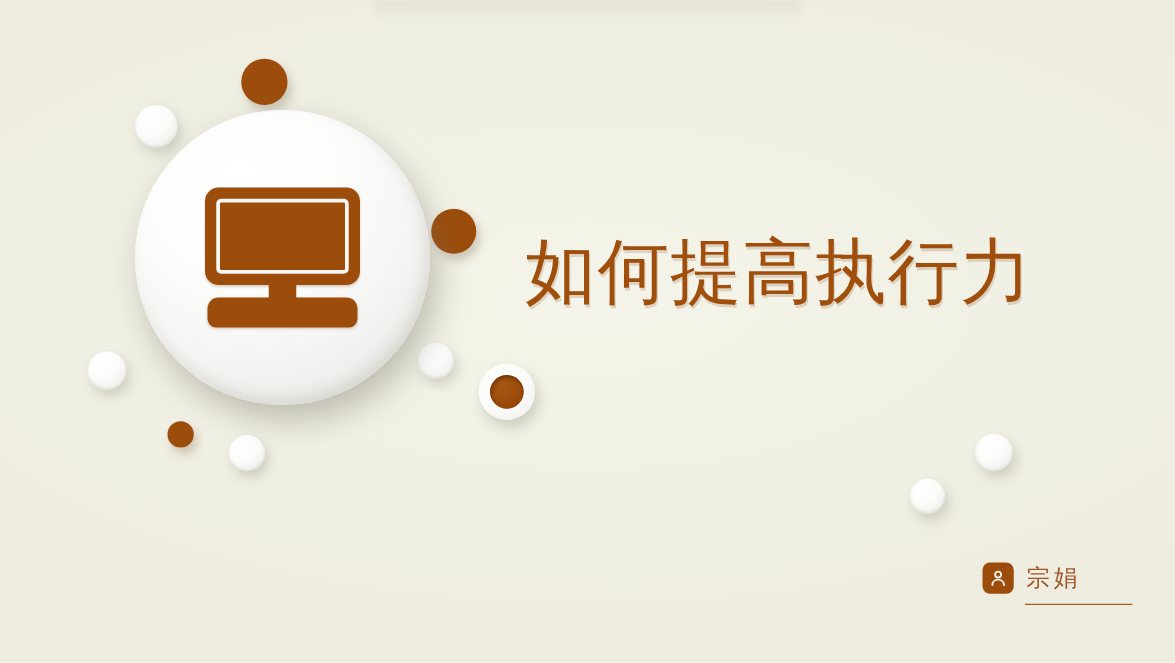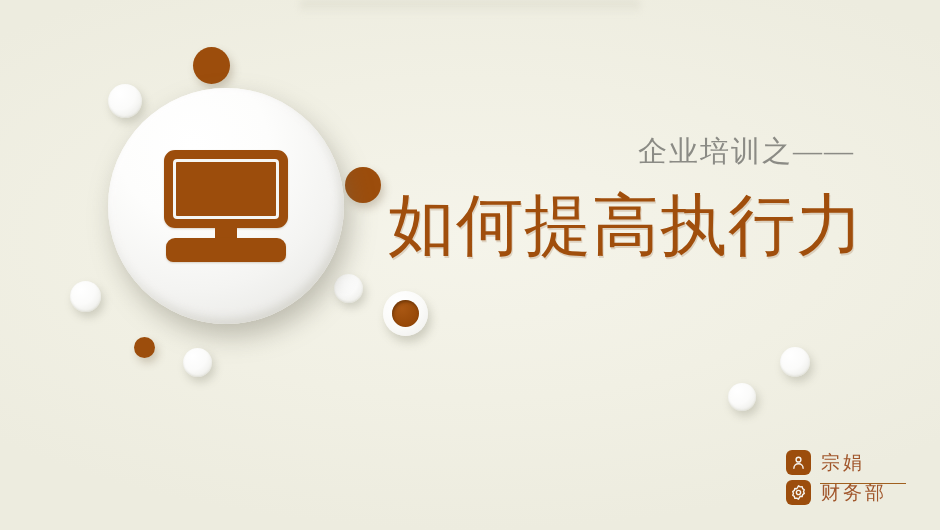--- a/index.html
+++ b/index.html
@@ -149,21 +149,21 @@
     white-space: nowrap;
   }
 
   .title {
     position: absolute;
     left: 388px;
     top: 180px;
     width: 470px;
     text-align: center;
     font-family: "Liberation Serif", "DejaVu Serif", serif;
-    font-size: 67px;
+    font-size: 57px;
     font-weight: 400;
     letter-spacing: 1px;
     color: #a04e0c;
     white-space: nowrap;
     text-shadow: 1px 2px 0 rgba(120,60,10,0.18);
   }
 
   
   .author-block {
     position: absolute;
@@ -236,42 +236,32 @@
   <div class="dot dot-ring" style="left:383px; top:291px; width:45px; height:45px;"></div>
 
   <div class="dot dot-brown-flat" style="left:134px; top:337px; width:21px; height:21px;"></div>
 
   <div class="dot dot-white" style="left:183px; top:348px; width:29px; height:29px;"></div>
 
   <div class="dot dot-white" style="left:780px; top:347px; width:30px; height:30px;"></div>
 
   <div class="dot dot-white" style="left:728px; top:383px; width:28px; height:28px;"></div>
 
-  <div class="subtitle">企业培训之——</div>
   <div class="title">如何提高执行力</div>
 
   <div class="author-block">
 
     <div class="author-row">
       <span class="badge">
         <svg width="17" height="17" viewBox="0 0 24 24" fill="none" stroke="#f6f3ee" stroke-width="2" stroke-linecap="round" stroke-linejoin="round">
           <circle cx="12" cy="8" r="3.4"></circle>
           <path d="M5.5 20c0-3.6 2.9-6.2 6.5-6.2s6.5 2.6 6.5 6.2"></path>
         </svg>
       </span>
       <span class="author-text">宗娟</span>
     </div>
 
     <div class="author-divider"></div>
 
-    <div class="author-row">
-      <span class="badge">
-        <svg width="17" height="17" viewBox="0 0 24 24" fill="none" stroke="#f6f3ee" stroke-width="2" stroke-linejoin="round">
-          <path d="M12 2.6l2.4 1.5 2.8-.3.7 2.7 2.3 1.6-1.1 2.6 1.1 2.6-2.3 1.6-.7 2.7-2.8-.3L12 21.4l-2.4-1.5-2.8.3-.7-2.7-2.3-1.6 1.1-2.6-1.1-2.6 2.3-1.6.7-2.7 2.8.3z"></path>
-          <circle cx="12" cy="12" r="3"></circle>
-        </svg>
-      </span>
-      <span class="author-text">财务部</span>
-    </div>
 
   </div>
 
 </div>
 
 </body></html>

